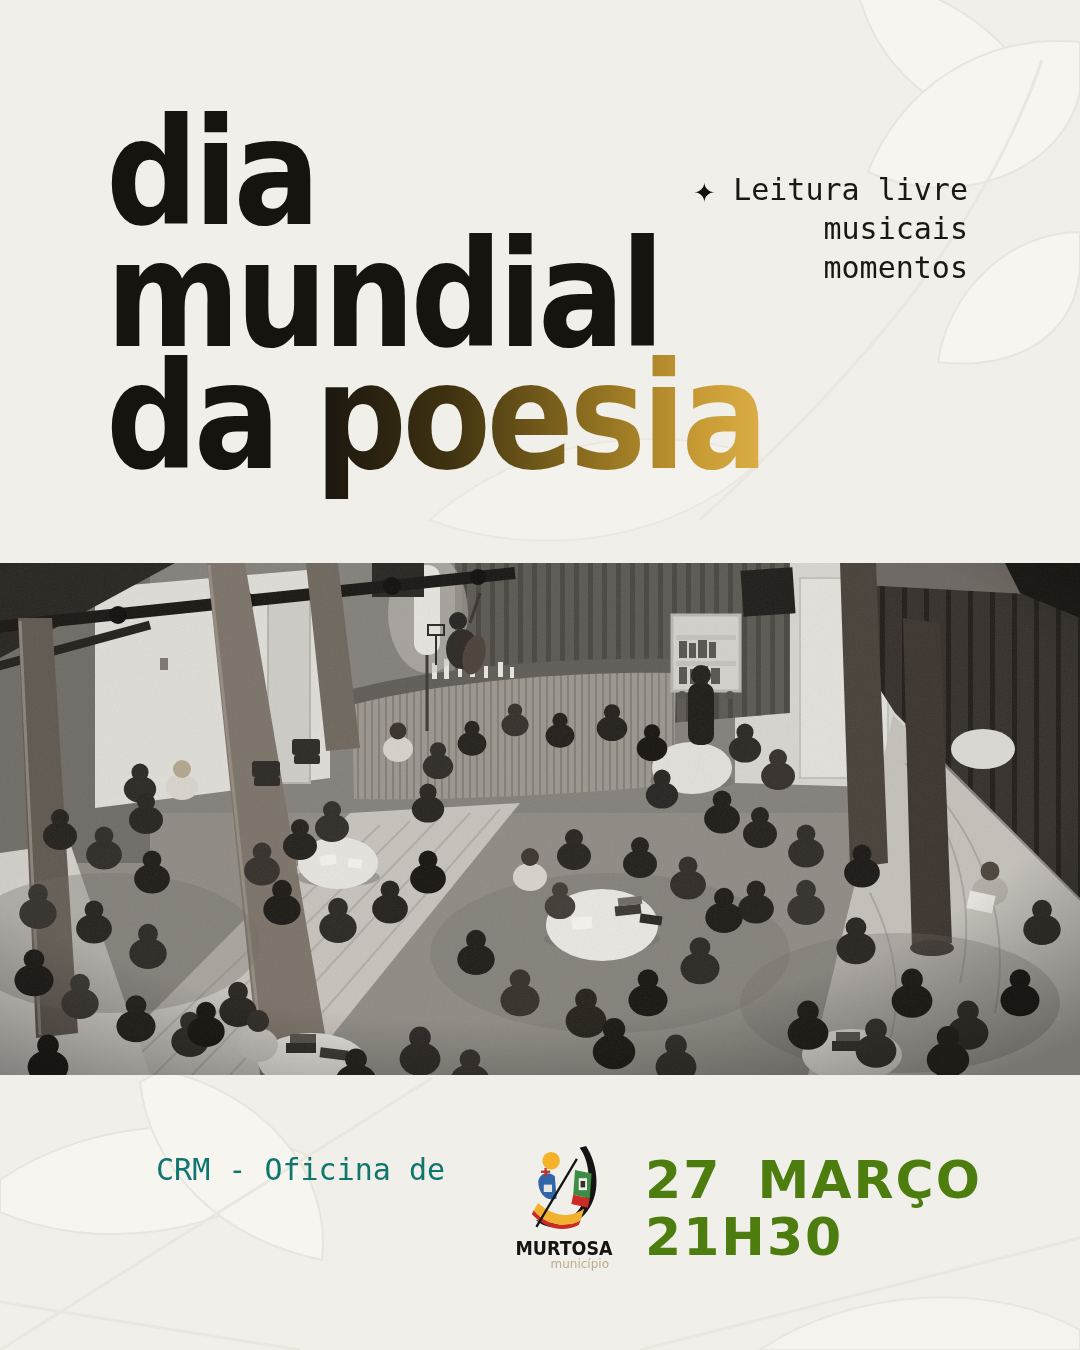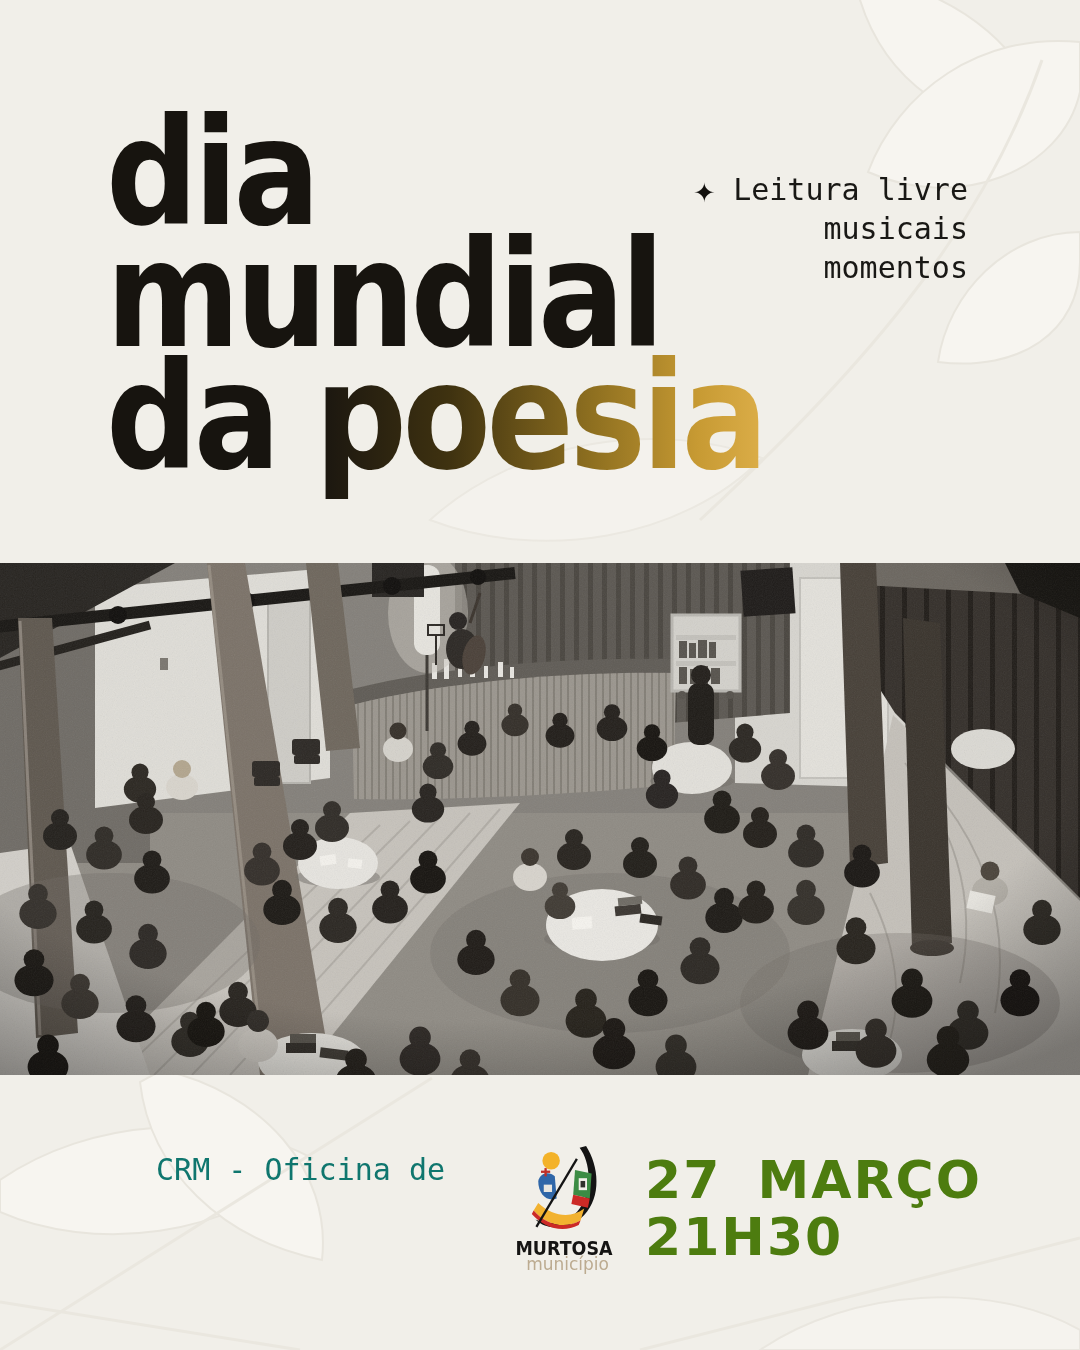--- a/index.html
+++ b/index.html
@@ -44,21 +44,21 @@
     font-family:"DejaVu Sans Mono","Liberation Mono",monospace;
     font-size:30px;line-height:34px;color:#0f766e;white-space:nowrap;
   }
   .logo{position:absolute;left:510px;top:1146px;width:108px;text-align:center;}
   .logo svg{display:block;margin:0 auto;}
   .logo-name{
     font-weight:bold;font-size:19px;letter-spacing:0;color:#151413;
     transform:scale(0.92,1.05);line-height:20px;
   }
   .logo-sub{
-    font-size:17px;color:#bcab90;line-height:12px;text-align:right;padding-right:9px;
+    font-size:12px;color:#bcab90;line-height:12px;text-align:right;padding-right:9px;
     font-family:"DejaVu Sans","Liberation Sans",sans-serif;
   }
   .date-block{
     position:absolute;left:645px;top:1140px;
     font-weight:bold;font-size:52px;line-height:57px;color:#4d7c0f;
     letter-spacing:2px;word-spacing:16px;white-space:nowrap;margin-top:12px;
   }
 </style>
 </head>
 <body>

